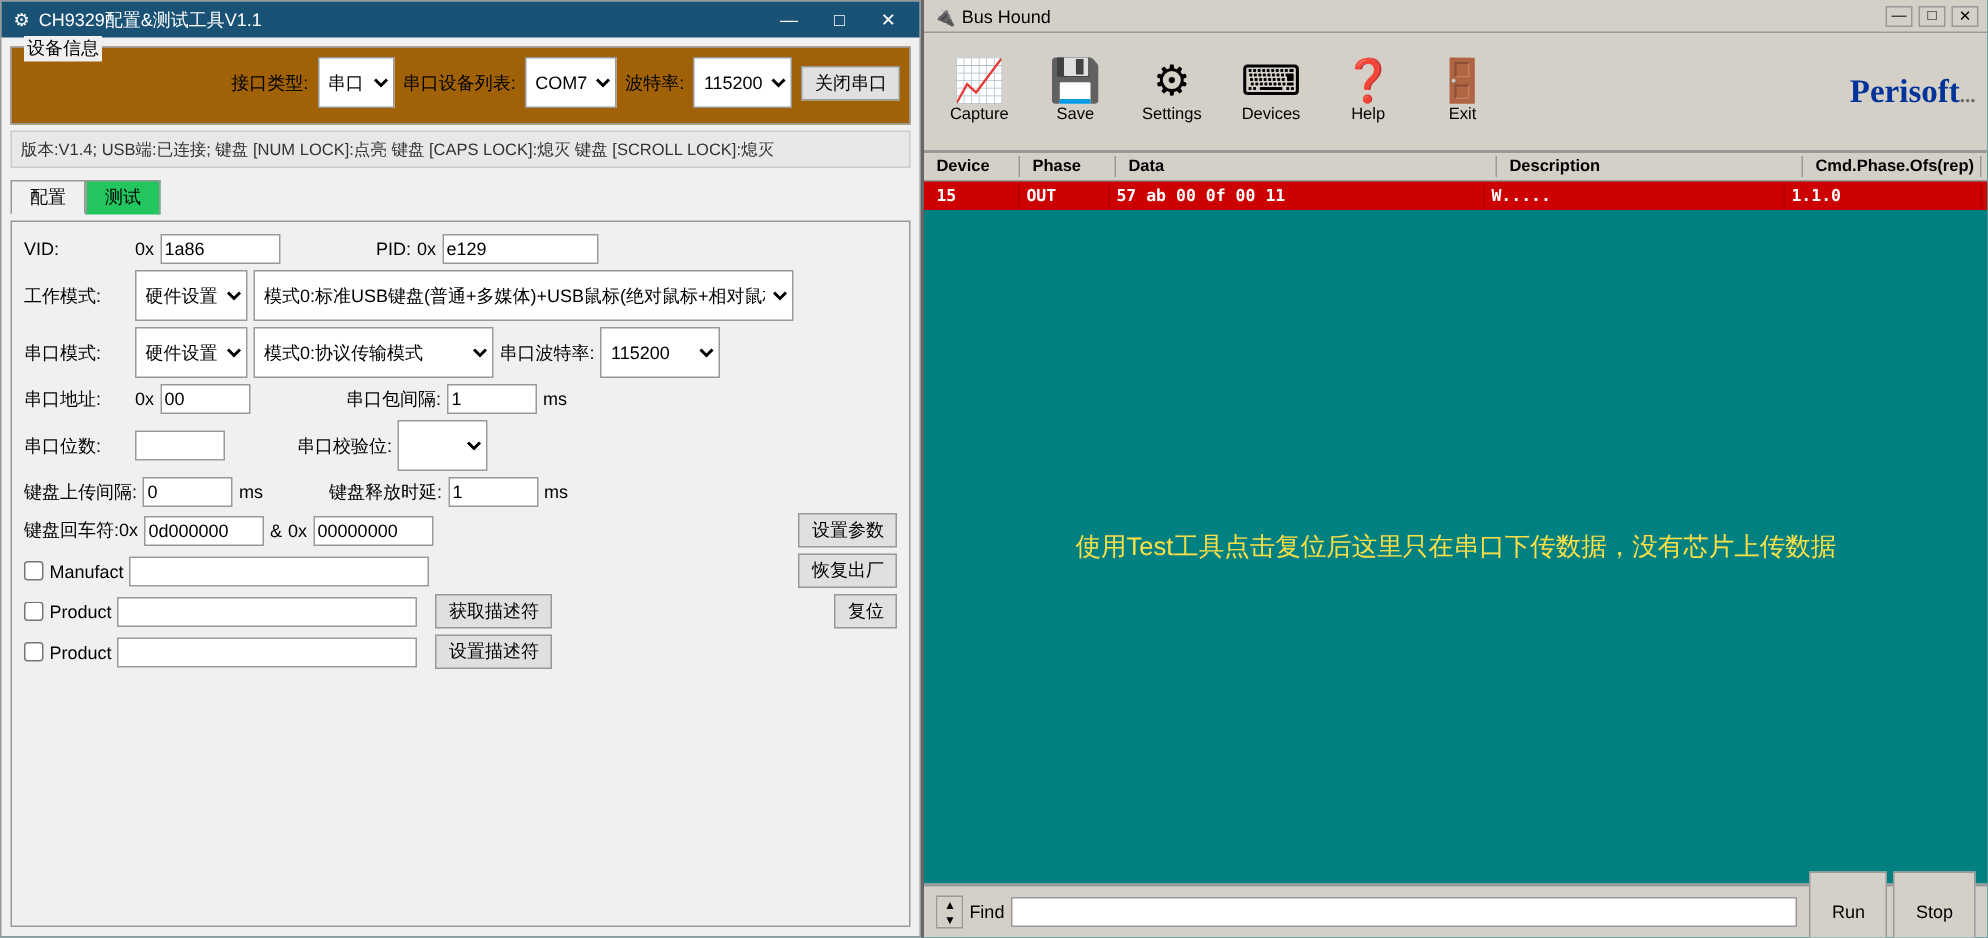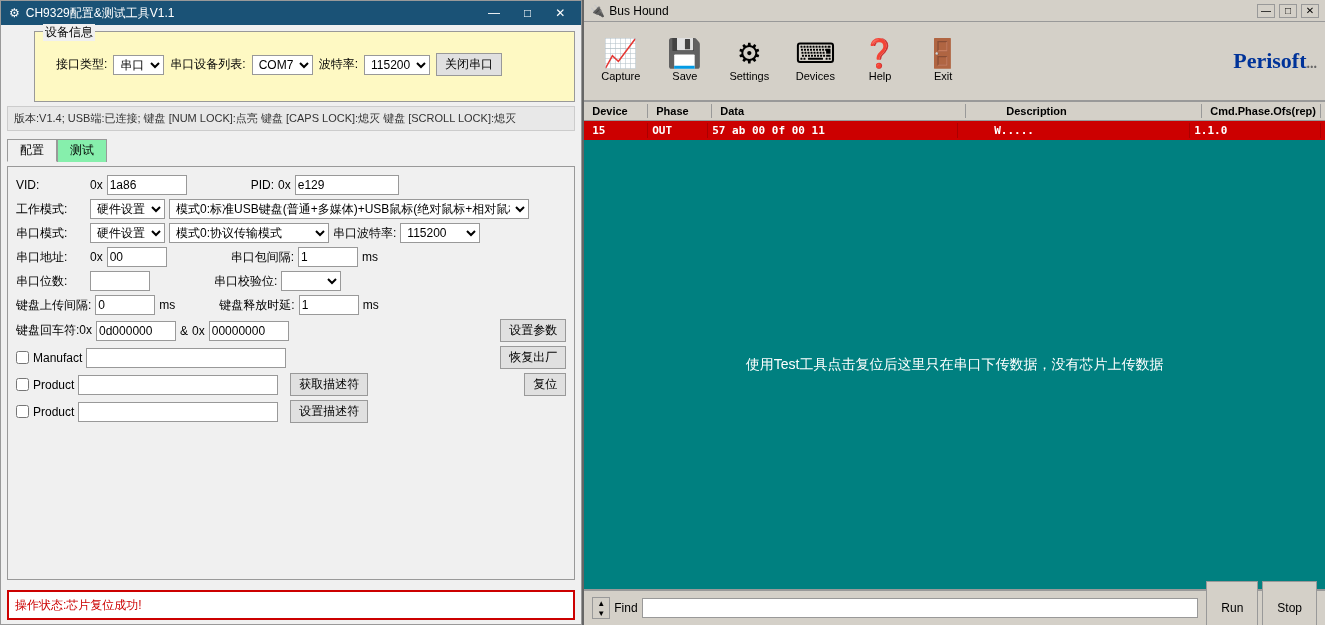--- a/index.html
+++ b/index.html
@@ -26,63 +26,62 @@
       height: 24px;
     }
     .title-bar .title-text { display: flex; align-items: center; gap: 6px; }
     .title-bar .win-controls { display: flex; gap: 8px; }
     .win-btn { background: none; border: none; color: white; cursor: pointer; font-size: 12px; }
 
     .left-content { padding: 6px; flex: 1; display: flex; flex-direction: column; gap: 4px; }
 
     .section-box {
       border: 1px solid #999;
-      padding: 21px;
+      padding: 6px;
       position: relative;
-      background: #fef9c3;
-      margin-left: 27px;
+      background: #a16207;
     }
     .section-label {
       position: absolute;
       top: -8px;
       left: 8px;
       background: #f0f0f0;
       padding: 0 2px;
       font-size: 12px;
     }
 
-    .row { display: flex; align-items: center; gap: 6px; margin-bottom: 4px; flex-wrap: wrap; }
+    .row { display: flex; align-items: center; gap: 6px; margin-bottom: 4px; flex-wrap: wrap; justify-content: flex-end; }
     .label { white-space: nowrap; }
 
     select, input[type="text"] {
       border: 1px solid #999;
       background: white;
       padding: 1px 2px;
       font-size: 12px;
       font-family: inherit;
     }
-    select { height: 20px; }
+    select { height: 34px; }
     input[type="text"] { height: 20px; }
 
     button {
       border: 1px solid #999;
       background: #e0e0e0;
       padding: 2px 8px;
       font-size: 12px;
       cursor: pointer;
       font-family: inherit;
       white-space: nowrap;
     }
 
     .tabs { display: flex; gap: 0; margin-top: 4px; }
     .tab {
       padding: 2px 12px;
       border: 1px solid #999;
       border-bottom: none;
-      background: #86efac;
+      background: #22c55e;
       cursor: pointer;
       font-size: 12px;
     }
     .tab.active { background: #f0f0f0; border-bottom: 1px solid #f0f0f0; }
     .tab-content { border: 1px solid #999; padding: 8px; background: #f0f0f0; flex: 1; }
     .form-row { display: flex; align-items: center; gap: 4px; margin-bottom: 4px; }
     .form-label { min-width: 70px; white-space: nowrap; }
 
     .status-bar {
       height: 30px;
@@ -175,21 +174,21 @@
       gap: 4px;
     }
     .data-header-col {
       padding: 1px 4px;
       font-weight: bold;
       border-right: 1px solid #999;
     }
     .col-device { width: 60px; }
     .col-phase { width: 60px; }
     .col-data { width: 250px; }
-    .col-desc { width: 200px; margin-left: 32px; }
+    .col-desc { width: 200px; }
     .col-cmd { flex: 1; }
 
     .data-row {
       display: flex;
       background: #cc0000;
       color: white;
       font-size: 11px;
       padding: 2px 4px;
       gap: 0;
       font-family: monospace;
@@ -201,22 +200,22 @@
     }
 
     .message-area {
       flex: 1;
       display: flex;
       align-items: center;
       justify-content: center;
       padding: 20px;
     }
     .message-text {
-      color: #ffffff;
-      font-size: 14px;
+      color: #fde047;
+      font-size: 17px;
       text-align: center;
       font-family: 'SimSun', sans-serif;
     }
 
     .bottom-bar {
       background: #d4d0c8;
       padding: 4px 8px;
       display: flex;
       align-items: center;
       gap: 8px;
@@ -329,21 +328,21 @@
         <span>0x</span>
         <input type="text" style="width: 60px;" value="00">
         <span style="margin-left:60px">串口包间隔:</span>
         <input type="text" style="width: 60px;" value="1">
         <span>ms</span>
       </div>
 
       <div class="form-row">
         <span class="form-label">串口位数:</span>
         <input type="text" style="width: 60px;">
-        <span style="margin-left:60px">串口校验位:</span>
+        <span style="margin-left:44px">串口校验位:</span>
         <select style="width:60px">
           <option></option>
         </select>
       </div>
 
 
       <div class="form-row">
         <span class="form-label">键盘上传间隔:</span>
         <input type="text" style="width: 60px;" value="0">
         <span>ms</span>
@@ -379,23 +378,20 @@
 
       <div class="form-row">
         <input type="checkbox" style="">
         <span>Product</span>
         <input type="text" style="width: 200px;">
         <button style="margin-left:8px">设置描述符</button>
       </div>
     </div>
   </div>
 
-  <div class="status-bar">
-    <span>操作状态:芯片复位成功!</span>
-  </div>
 </div>
 
 <div class="right-panel">
 
   <div class="right-title-bar">
     <div class="right-title-text">
       <span>🔌</span>
       <span>Bus Hound</span>
     </div>
     <div class="right-win-controls">

